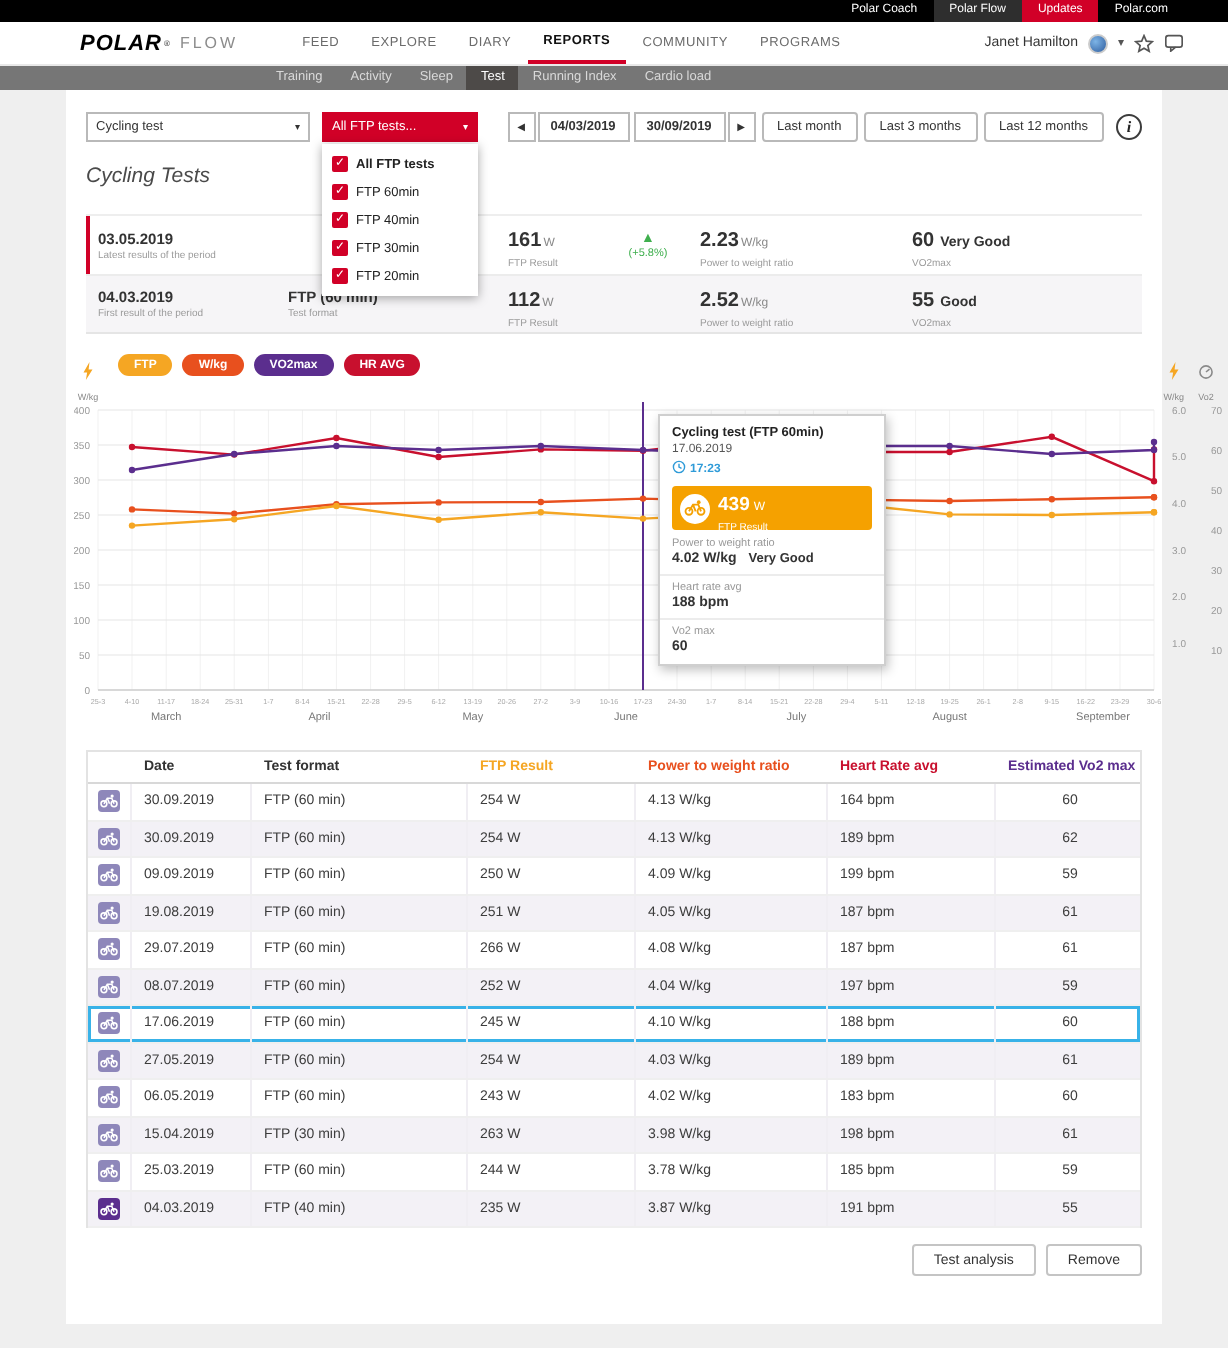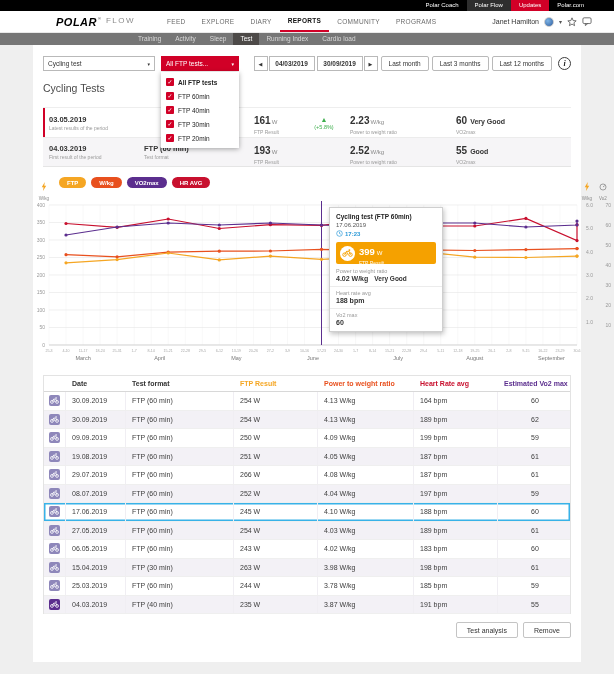--- a/index.html
+++ b/index.html
@@ -7,21 +7,21 @@
   body{font-family:"Liberation Sans","DejaVu Sans",sans-serif;background:#efefef;overflow:hidden;color:#333;}
 
   
   .topbar{height:11px;background:#000;display:flex;justify-content:flex-end;align-items:stretch;padding-right:22px;}
   .tb-item{color:#fff;font-size:6px;line-height:11px;padding:0 8px;cursor:pointer;}
   .tb-current{background:#2e2e2e;}
   .tb-red{background:#d10027;}
 
   
   .header{height:22px;background:#fff;display:flex;align-items:center;padding:0 22px 0 40px;border-bottom:1px solid #e9e9e9;}
-  .logo{display:flex;align-items:flex-start;cursor:pointer;margin-left:16px;}
+  .logo{display:flex;align-items:center;cursor:pointer;}
   .logo-word{font-size:11px;font-weight:bold;font-style:italic;letter-spacing:.5px;color:#000;}
   .reg{font-size:4px;margin-left:1px;}
   .logo-flow{font-size:8px;color:#8c8c8c;margin-left:5px;letter-spacing:1.5px;}
   .mainnav{display:flex;height:100%;margin-left:24px;}
   .nav-item{font-size:6.5px;color:#6b6b6b;padding:0 8px;display:flex;align-items:center;height:100%;letter-spacing:.3px;cursor:pointer;}
   .nav-item.active{color:#111;font-weight:bold;border-bottom:2px solid #d10027;}
   .userbox{margin-left:auto;display:flex;align-items:center;gap:5px;}
   .uname{font-size:7px;color:#333;cursor:pointer;}
   .avatar{width:10px;height:10px;border-radius:50%;background:radial-gradient(circle at 35% 35%,#7db4e6,#2f5d9e);display:inline-block;border:.5px solid #ccc;cursor:pointer;}
   .caret{font-size:6px;color:#555;cursor:pointer;}
@@ -48,21 +48,21 @@
   .dd-opt{display:flex;align-items:center;gap:4px;height:14px;padding:0 5px;cursor:pointer;}
   .dd-opt.first .dd-lbl{font-weight:bold;}
   .cb{width:8px;height:8px;background:#d10027;border-radius:1px;color:#fff;font-size:6px;line-height:8px;text-align:center;flex:0 0 auto;}
   .cb i{font-style:normal;}
   .dd-lbl{font-size:6.5px;color:#222;}
   .spacer{flex:1;}
   .nav-btn{width:14px;height:15px;border:1px solid #b9b9b9;background:#fff;font-size:5px;color:#333;cursor:pointer;padding:0;}
   .date-box{width:46px;height:15px;border:1px solid #b9b9b9;background:#fff;font-size:6.5px;font-weight:bold;display:flex;align-items:center;justify-content:center;margin:0 1px;cursor:pointer;}
   .range-btn{height:15px;border:1px solid #b9b9b9;background:#fff;font-size:6.5px;color:#333;padding:0 7px;margin-left:3px;cursor:pointer;border-radius:2px;}
   .info{width:13px;height:13px;border:1px solid #3c3c3c;border-radius:50%;font-size:8px;font-style:italic;font-weight:bold;font-family:"Liberation Serif",serif;display:flex;align-items:center;justify-content:center;margin-left:6px;cursor:pointer;color:#222;}
-  .section-title{font-size:10.5px;font-weight:normal;color:#4a4a4a;margin-bottom:13px;}
+  .section-title{font-size:10.5px;font-weight:normal;color:#4a4a4a;margin-bottom:13px;font-style:italic;}
 
   
   .summary{border-top:1px solid #eee;border-bottom:1px solid #e5e5e5;}
   .srow{display:grid;grid-template-columns:95px 110px 58px 38px 106px 1fr;align-items:center;height:29px;padding-left:4px;}
   .srow.latest{border-left:2px solid #d10027;background:#fff;}
   .srow.first-r{background:#f6f5f7;border-top:1px solid #ececec;padding-left:6px;}
   .sdate,.sfmt{font-size:7.5px;font-weight:bold;color:#333;}
   .scap{font-size:5px;color:#9b9b9b;margin-top:1px;}
   .sval .big{font-size:10px;font-weight:bold;color:#333;}
   .sval .unit{font-size:6px;color:#888;margin-left:1px;}
@@ -245,21 +245,21 @@
       <div class="srow first-r">
         <div class="scol">
           <div class="sdate">04.03.2019</div>
           <div class="scap">First result of the period</div>
         </div>
         <div class="scol">
           <div class="sfmt">FTP (60 min)</div>
           <div class="scap">Test format</div>
         </div>
         <div class="scol">
-          <div class="sval"><span class="big">193</span><span class="unit">W</span></div>
+          <div class="sval"><span class="big">112</span><span class="unit">W</span></div>
           <div class="scap">FTP Result</div>
         </div>
         <div class="scol"></div>
         <div class="scol">
           <div class="sval"><span class="big">2.52</span><span class="unit">W/kg</span></div>
           <div class="scap">Power to weight ratio</div>
         </div>
         <div class="scol">
           <div class="sval"><span class="big">55</span><span class="rating">Good</span></div>
           <div class="scap">VO2max</div>
@@ -467,21 +467,21 @@
         <div class="tt-banner">
           <span class="tt-bike">
             <svg width="11" height="8" viewBox="0 0 16 12">
                 <circle cx="3.5" cy="8.5" r="2.6" fill="none" stroke="#f5a100" stroke-width="1.4"></circle>
                 <circle cx="12.5" cy="8.5" r="2.6" fill="none" stroke="#f5a100" stroke-width="1.4"></circle>
                 <path d="M3.5 8.5 L6.5 3.5 L10.5 3.5 L12.5 8.5 M6.5 3.5 L8.5 8.5" fill="none" stroke="#f5a100" stroke-width="1.4"></path>
                 <circle cx="10.8" cy="1.6" r="1.4" fill="#f5a100"></circle>
               </svg>
           </span>
           <div class="tt-bcol">
-            <div><span class="tt-big">399</span><span class="tt-bunit">W</span></div>
+            <div><span class="tt-big">439</span><span class="tt-bunit">W</span></div>
             <div class="tt-blabel">FTP Result</div>
           </div>
         </div>
         <div class="tt-lbl">Power to weight ratio</div>
         <div class="tt-valrow">
           <span class="tt-val">4.02 W/kg</span>
           <span class="tt-rating">Very Good</span>
         </div>
         <div class="tt-div"></div>
         <div class="tt-lbl">Heart rate avg</div>

